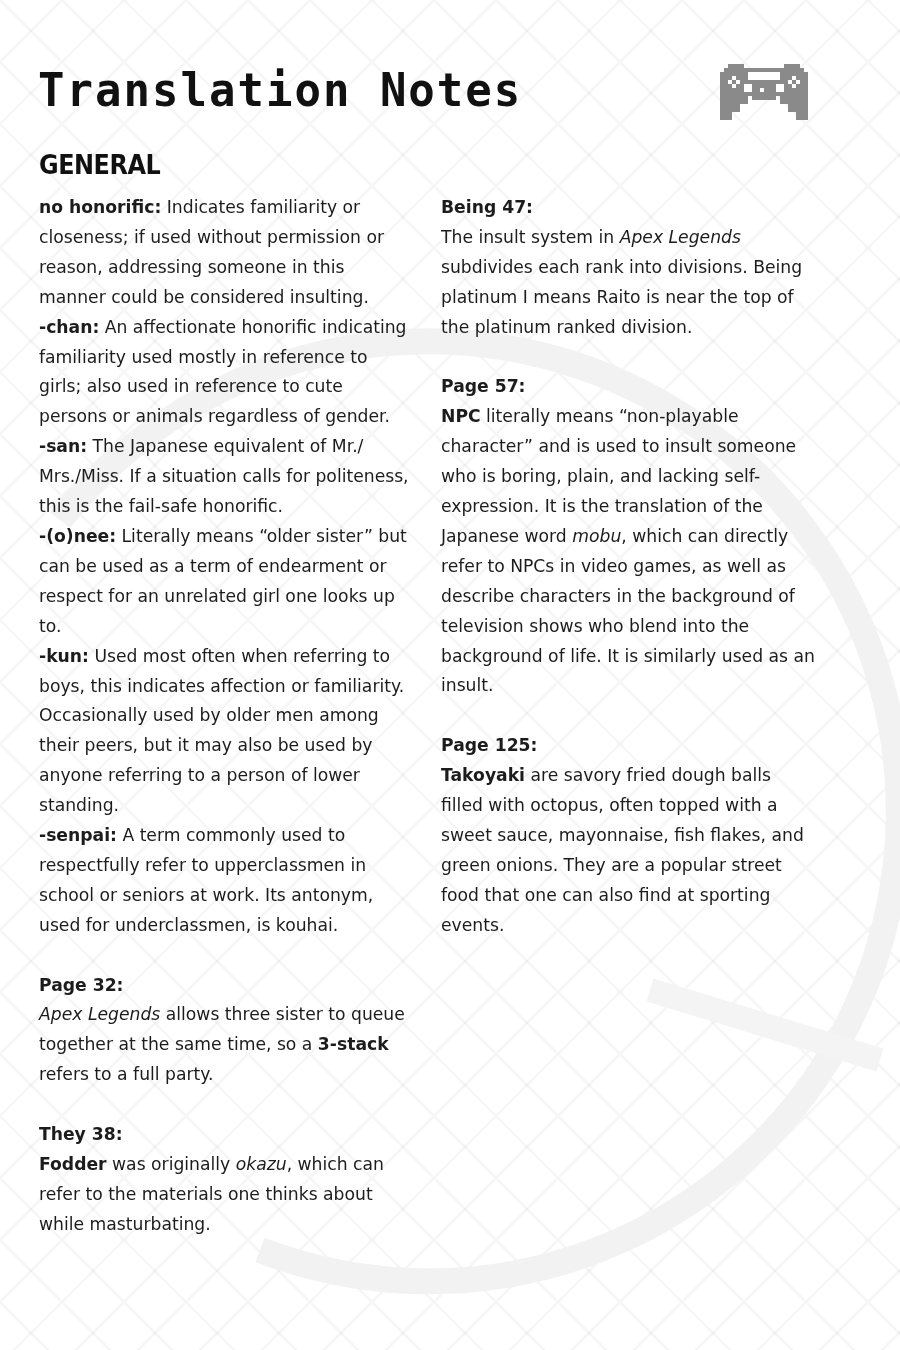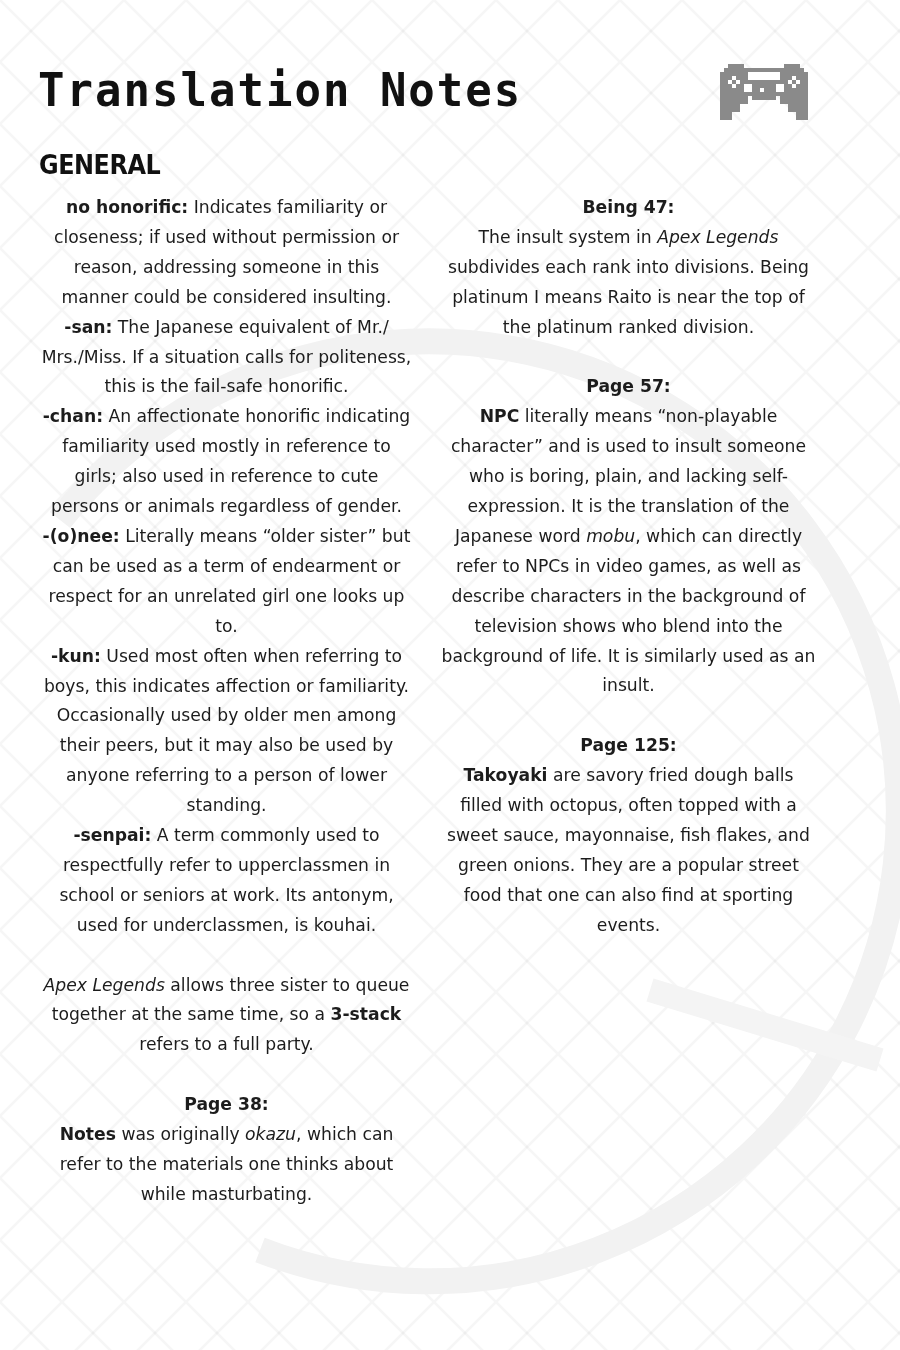--- a/index.html
+++ b/index.html
@@ -25,21 +25,21 @@
       font-size: 44px; letter-spacing: 2px; color: #111;
       transform: scaleY(1.05);
     }
     .controller { position: absolute; left: 716px; top: 60px; width: 96px; height: 64px; }
     .section-heading {
       position: absolute; left: 39px; top: 150px;
       font-family: "DejaVu Sans", sans-serif; font-weight: bold;
       font-size: 26px; letter-spacing: -0.5px; color: #111;
       transform: scaleX(0.92); transform-origin: left;
     }
-    .col { position: absolute; top: 193px; width: 375px; font-size: 17.2px; line-height: 29.9px; text-align: center; }
+    .col { position: absolute; top: 193px; width: 375px; font-size: 17.2px; line-height: 29.9px; }
     .col.left { left: 39px; }
     .col.right { left: 441px; }
     .entry { margin: 0; }
     .gap { height: 29.9px; }
     .term { font-weight: bold; }
     .page-label { font-weight: bold; display: block; }
     em { font-style: italic; margin-top: 24px; }
   </style>
 </head>
 <body>
@@ -80,34 +80,34 @@
       <rect x="7" y="6" width="2" height="2"></rect>
         <rect x="15" y="6" width="2" height="2"></rect>
       <rect x="11" y="7" width="1" height="1"></rect>
     </g>
   </svg>
 
   <div class="section-heading">GENERAL</div>
 
   <div class="col left">
     <p class="entry"><span class="term">no honorific:</span> <span>Indicates familiarity or closeness; if used without permission or reason, addressing someone in this manner could be considered insulting.</span></p>
+    <p class="entry"><span class="term">-chan:</span> <span>An affectionate honorific indicat­ing familiarity used mostly in reference to girls; also used in reference to cute persons or animals regardless of gen­der.</span></p>
     <p class="entry"><span class="term">-san:</span> <span>The Japanese equivalent of Mr./ Mrs./Miss. If a situation calls for polite­ness, this is the fail-safe honorific.</span></p>
-    <p class="entry"><span class="term">-chan:</span> <span>An affectionate honorific indicat­ing familiarity used mostly in reference to girls; also used in reference to cute persons or animals regardless of gen­der.</span></p>
     <p class="entry"><span class="term">-(o)nee:</span> <span>Literally means “older sister” but can be used as a term of endearment or respect for an unrelated girl one looks up to.</span></p>
     <p class="entry"><span class="term">-kun:</span> <span>Used most often when referring to boys, this indicates affection or famili­arity. Occasionally used by older men among their peers, but it may also be used by anyone referring to a person of lower standing.</span></p>
     <p class="entry"><span class="term">-senpai:</span> <span>A term commonly used to respectfully refer to upperclassmen in school or seniors at work. Its antonym, used for underclassmen, is kouhai.</span></p>
 
     <div class="gap"></div>
     <p class="entry">
-      <em>Apex Legends</em><span> allows three sister to queue together at the same time, so a </span><span class="term">3-stack</span><span> refers to a full party.</span>
+      <span class="page-label">Page 32:</span><em>Apex Legends</em><span> allows three sister to queue together at the same time, so a </span><span class="term">3-stack</span><span> refers to a full party.</span>
     </p>
 
     <div class="gap"></div>
     <p class="entry">
-      <span class="page-label">Page 38:</span><span class="term">Notes</span><span> was originally </span><em>okazu</em><span>, which can refer to the materials one thinks about while masturbating.</span>
+      <span class="page-label">They 38:</span><span class="term">Fodder</span><span> was originally </span><em>okazu</em><span>, which can refer to the materials one thinks about while masturbating.</span>
     </p>
   </div>
 
   <div class="col right">
     <p class="entry">
       <span class="page-label">Being 47:</span><span>The insult system in </span><em>Apex Legends</em><span> subdivides each rank into divisions. Being platinum I means Raito is near the top of the platinum ranked division.</span>
     </p>
 
     <div class="gap"></div>
     <p class="entry">

